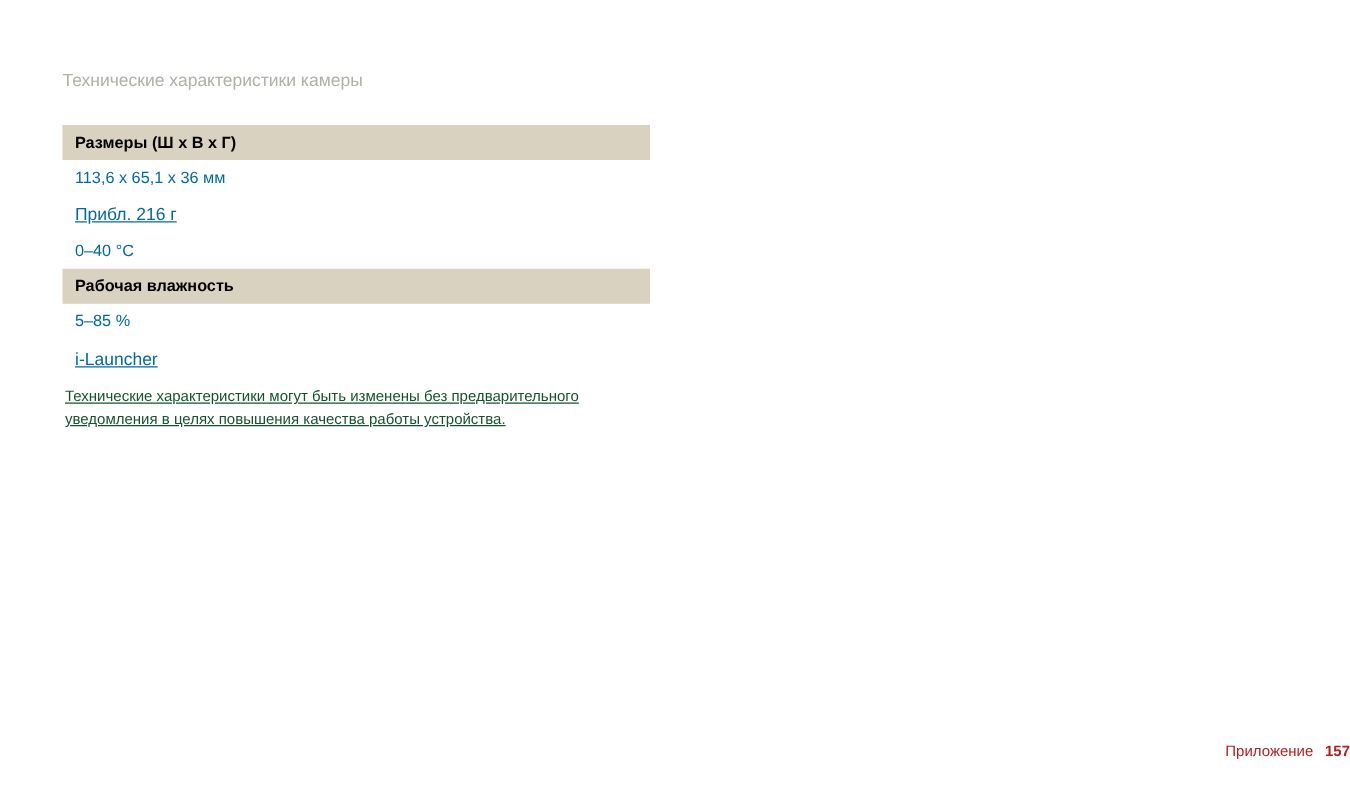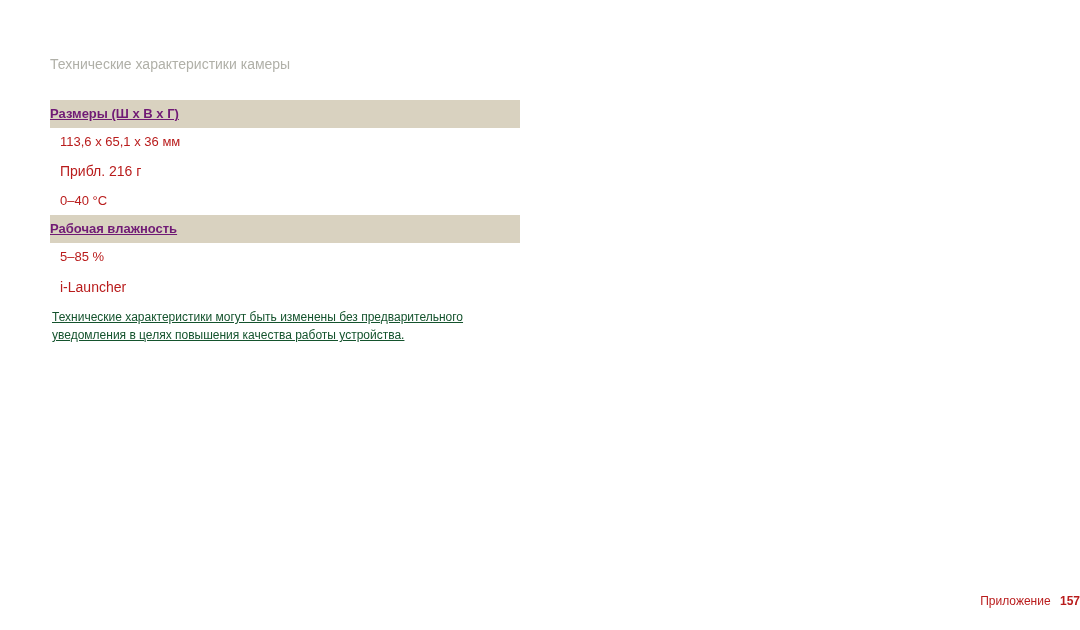--- a/index.html
+++ b/index.html
@@ -22,35 +22,35 @@
       color: #b0b0a8;
       font-size: 14px;
       font-weight: 400;
       margin-bottom: 28px;
     }
     .spec-table {
       width: 470px;
     }
     .spec-header {
       background: #d9d2c0;
-      padding: 4px 0;
+      padding: 4px 10px;
       font-weight: bold;
       font-size: 13px;
-      color: #701a75;
+      color: #000000;
       line-height: 1.5;
-      text-decoration: underline;
     }
     .spec-value {
       padding: 4px 10px;
       font-size: 13px;
-      color: #b91c1c;
+      color: #0369a1;
       line-height: 1.6;
     }
     .spec-value.larger {
       font-size: 14px;
+      text-decoration: underline;
     }
     .footnote {
       width: 470px;
       font-size: 12px;
       color: #14532d;
       line-height: 1.5;
       margin-top: 6px;
       padding: 0 2px;
       text-decoration: underline;
     }

